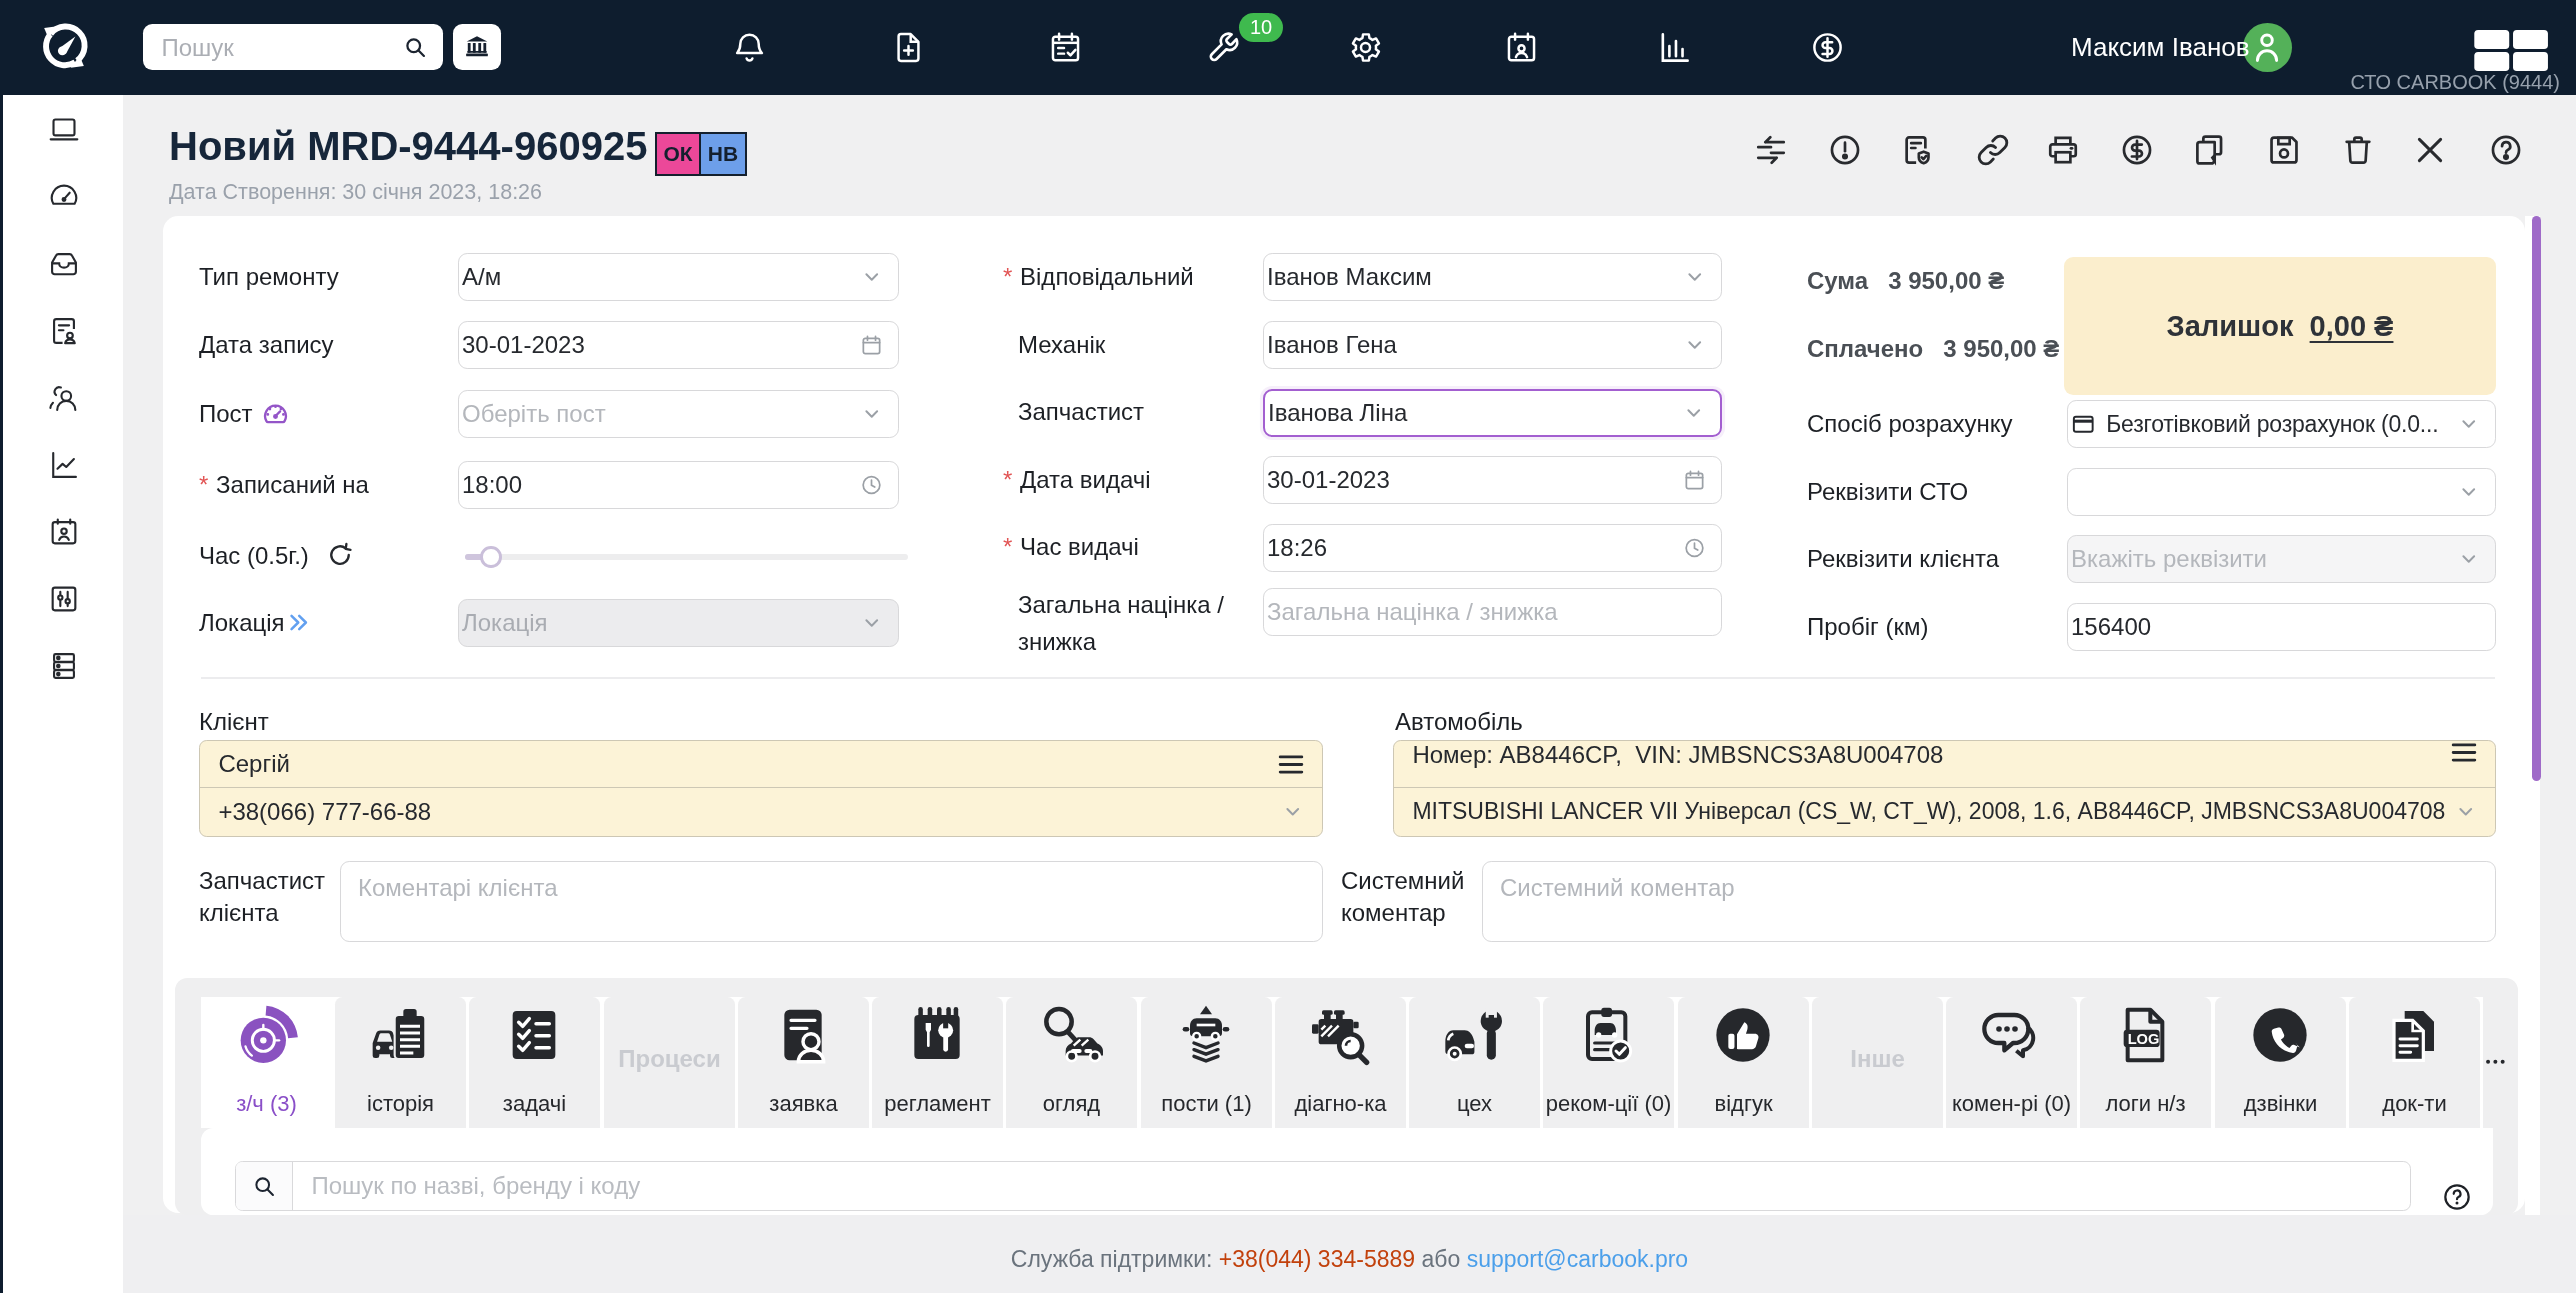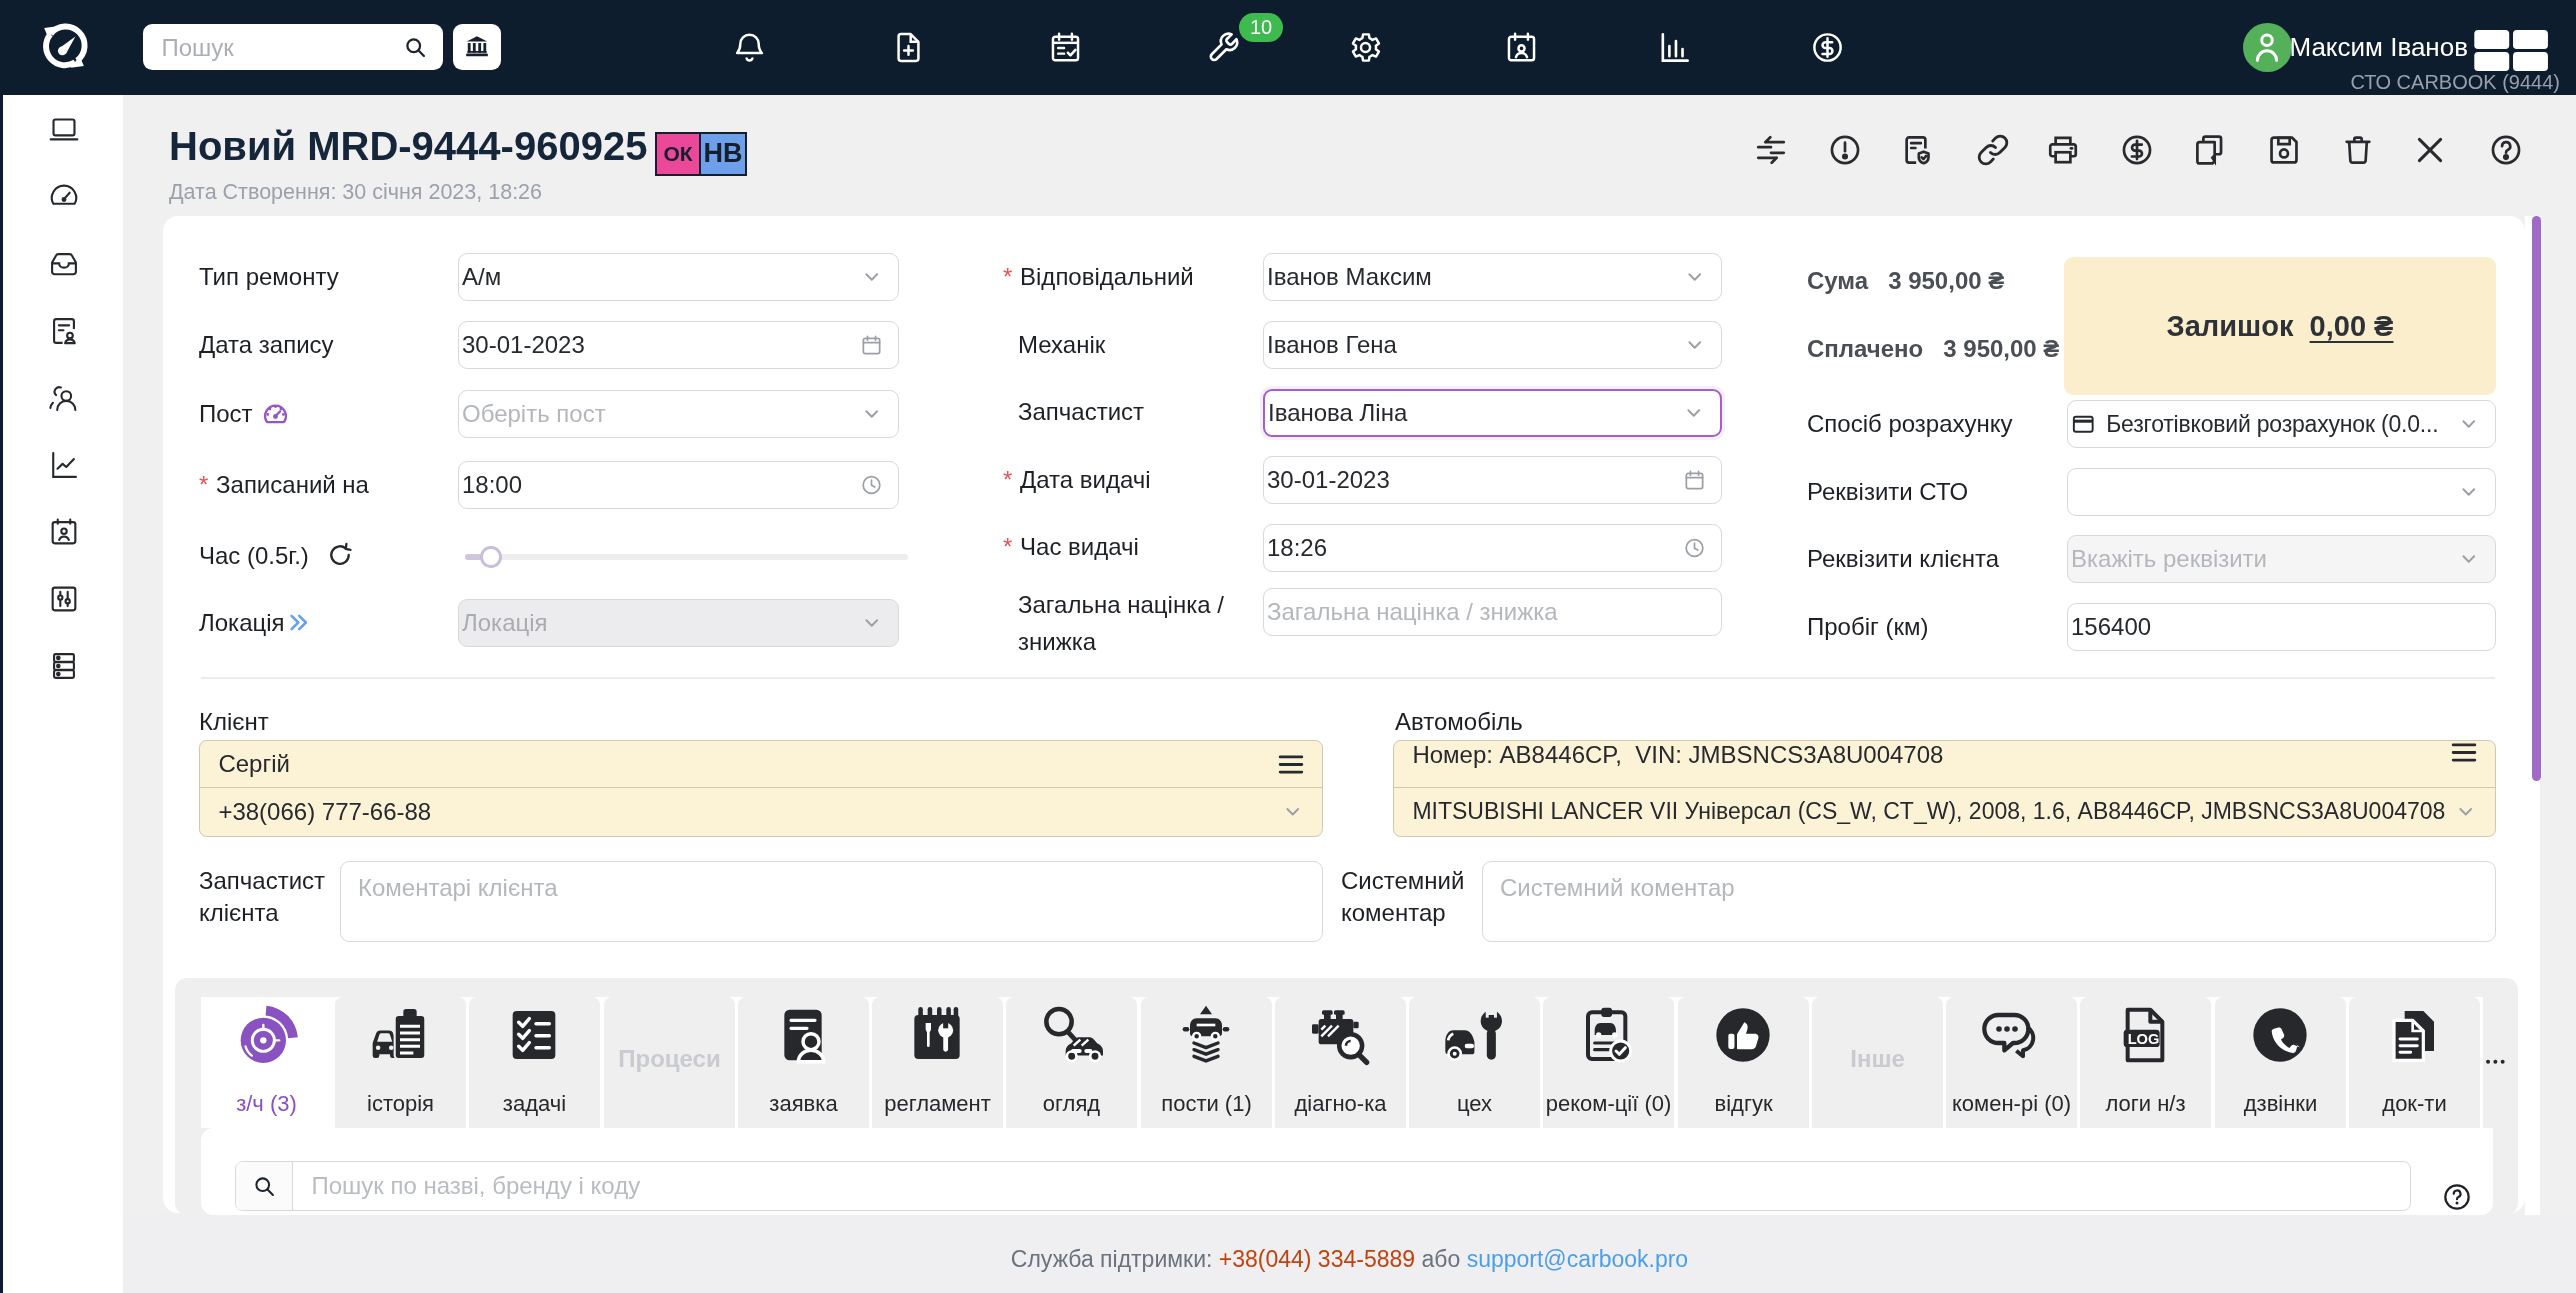--- a/index.html
+++ b/index.html
@@ -93,21 +93,21 @@
  <svg class="topic" style="left:1810px" viewBox="0 0 24 24" fill="none" stroke="#fff" stroke-width="1.7">
       <circle cx="12" cy="12" r="9"></circle>
       <path d="M12 5.6 v12.8 M15.2 8.4 h-4.6 a2 2 0 0 0 0 4 h2.8 a2 2 0 0 1 0 4 H8.6" stroke-linecap="round"></path>
     </svg>
  <div class="abs" style="left:2243px;top:23px;width:49px;height:49px;border-radius:50%;background:#54b159">
   <svg class="abs" style="left:10px;top:8.4px" width="28" height="31" viewBox="0 0 18 20" fill="none" stroke="#fff" stroke-width="1.9">
         <circle cx="9" cy="6" r="3.4"></circle>
         <path d="M2.8 19 a6.2 6.2 0 0 1 12.4 0" stroke-linecap="round"></path>
       </svg>
  </div>
- <div class="abs" style="left:2071px;top:32px;width:397px;text-align:right;font-size:26px;color:#fff;white-space:nowrap">Максим Іванов</div>
+ <div class="abs" style="left:2071px;top:32px;width:397px;text-align:left;font-size:26px;color:#fff;white-space:nowrap">Максим Іванов</div>
  <div class="abs" style="left:2071px;top:71px;width:489px;text-align:right;font-size:20px;color:#96a0ac;white-space:nowrap">СТО CARBOOK (9444)</div>
  <svg class="abs" style="left:2474px;top:30px" width="75" height="41" viewBox="0 0 98 54" fill="#fff">
       <rect x="0" y="0" width="46" height="25" rx="5"></rect>
       <rect x="51" y="0" width="46" height="25" rx="5"></rect>
       <rect x="0" y="29" width="46" height="25" rx="5"></rect>
       <rect x="51" y="29" width="46" height="25" rx="5"></rect>
     </svg>
 </div>
 <div id="sidebar">
  <svg class="sideicon" style="top:18.4px" viewBox="0 0 24 24" fill="none" stroke="#26292e" stroke-width="1.5">
@@ -157,21 +157,21 @@
       <circle cx="8" cy="6.3" r="0.9" fill="#26292e"></circle>
       <circle cx="8" cy="12" r="0.9" fill="#26292e"></circle>
       <circle cx="8" cy="17.7" r="0.9" fill="#26292e"></circle>
     </svg>
 </div>
 <div id="main"></div>
 <div class="abs" style="left:169px;top:124px;font-size:40px;font-weight:700;color:#16263a">Новий MRD-9444-960925</div>
 <div class="abs" style="left:169px;top:180px;font-size:21.5px;color:#9aa1ab">Дата Створення: 30 січня 2023, 18:26</div>
 <div class="abs" style="left:655px;top:132px;width:92px;height:44px;border:2.3px solid #14202e;display:flex;background:#ec4899">
  <div style="width:44px;text-align:center;font-size:21px;font-weight:700;color:#14202e;line-height:39px;border-right:2.3px solid #14202e">ОК</div>
- <div style="flex:1;text-align:center;font-size:27px;font-weight:700;color:#14202e;line-height:39px;background:#6d9fea">НВ</div>
+ <div style="flex:1;text-align:center;font-size:21px;font-weight:700;color:#14202e;line-height:39px;background:#6d9fea">НВ</div>
 </div>
 <svg class="actic" style="left:1754px" viewBox="0 0 24 24" fill="none" stroke="#282a2e" stroke-width="1.9">
     <path d="M8 6.5 h13 M8 6.5 l3.5 -3.5 M3 10 h9" stroke-linecap="round" stroke-linejoin="round"></path>
     <path d="M16 17.5 h-13 M16 17.5 l-3.5 3.5 M21 14 h-9" stroke-linecap="round" stroke-linejoin="round"></path>
   </svg>
 <svg class="actic" style="left:1828px" viewBox="0 0 24 24" fill="none" stroke="#282a2e" stroke-width="1.9">
     <circle cx="12" cy="12" r="9.2"></circle>
     <path d="M12 6.8 v6" stroke-linecap="round"></path>
     <circle cx="12" cy="16.6" r="1.2" fill="#282a2e"></circle>
   </svg>

